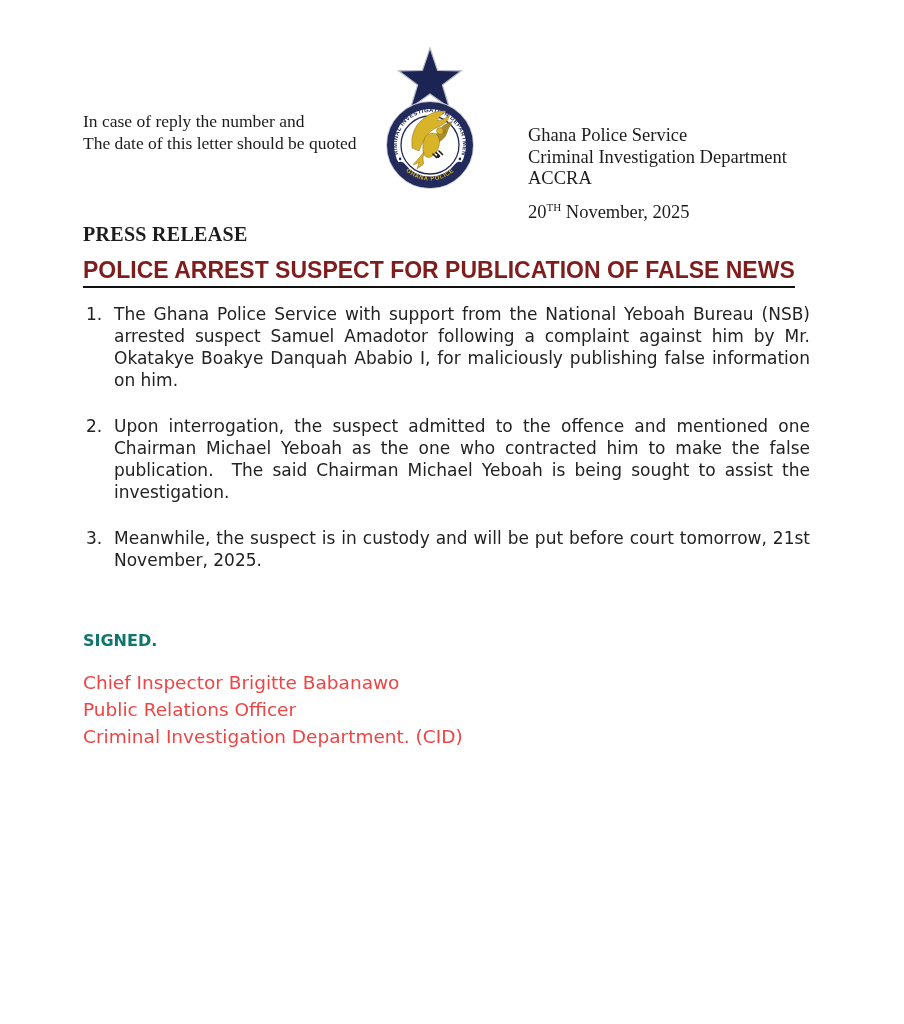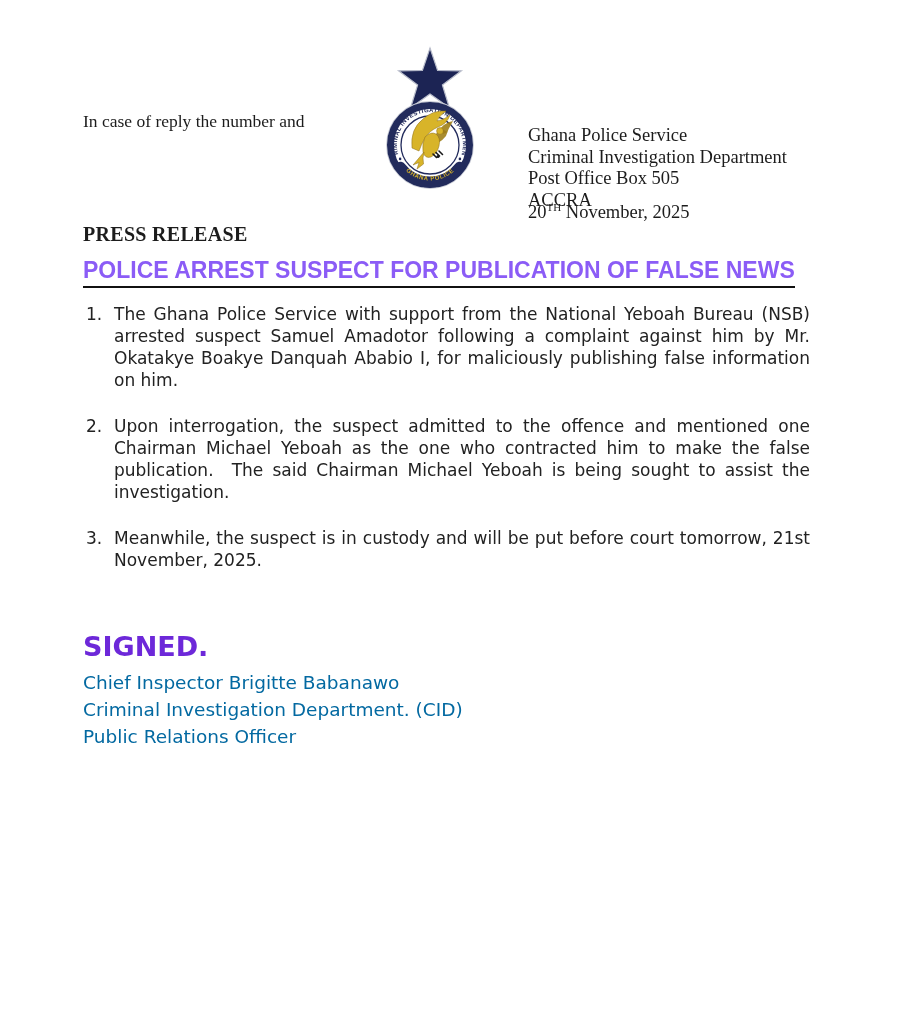--- a/index.html
+++ b/index.html
@@ -21,56 +21,57 @@
   .date-line sup{font-size:11px;vertical-align:super;line-height:0;}
   .press-release{left:83px;top:223px;font-size:20px;font-weight:bold;letter-spacing:.3px;}
 
   
   .logo{left:378px;top:44px;width:104px;height:146px;}
 
   
   .doc-title{
     left:83px;top:257px;width:737px;
     font-family:"Liberation Sans", sans-serif;
-    font-weight:bold;font-size:23px;letter-spacing:0px;color:#8b5cf6;
+    font-weight:bold;font-size:23px;letter-spacing:0px;color:#7f1d1d;
     white-space:nowrap;
   }
   .doc-title .tspan{
     display:inline-block;border-bottom:2.5px solid #111;padding-bottom:2px;
   }
 
   
   .body-list{
     left:83px;top:303px;width:727px;
     font-family:"DejaVu Sans", sans-serif;
     font-size:17px;line-height:22px;color:#222;
   }
   .list-item{display:flex;margin-bottom:24px;}
   .list-item .num{width:31px;flex:0 0 31px;padding-left:3px;box-sizing:border-box;}
   .list-item .txt{flex:1;text-align:justify;}
 
   
   .signed{
     left:83px;top:631px;
     font-family:"DejaVu Sans", sans-serif;
-    font-size:27px;font-weight:bold;color:#6d28d9;
+    font-size:16px;font-weight:bold;color:#0f766e;
   }
   .signature{
     left:83px;top:669px;
     font-family:"DejaVu Sans", sans-serif;
-    font-size:18.5px;line-height:27px;color:#0369a1;
+    font-size:18.5px;line-height:27px;color:#ef4444;
   }
 </style>
 </head>
 <body>
 
 <div class="page">
 
   <div class="abs reply-note">
     <div>In case of reply the number and</div>
+    <div>The date of this letter should be quoted</div>
   </div>
 
   <div class="abs logo">
     <svg width="104" height="146" viewBox="0 0 104 146">
 
       <polygon points="52,4 59.6,26.5 83.4,26.8 64.4,41.0 71.4,63.7 52,50 32.6,63.7 39.6,41.0 20.6,26.8 44.4,26.5" stroke="#b9bdcb" stroke-width="1.2" fill="#1c2454"></polygon>
 
       <circle cx="52" cy="101" r="43.3" fill="none" stroke="#c9ccd6" stroke-width="1.2"></circle>
 
       <circle cx="52" cy="101" r="39.5" fill="#ffffff" stroke-width="7" stroke="#222b5c"></circle>
@@ -108,21 +109,20 @@
       <path d="M22.45,123.3 A37,37 0 0 0 81.55,123.3" fill="none" stroke-width="11" stroke-linecap="round" stroke="#222b5c"></path>
       <text font-family="Liberation Sans, sans-serif" font-size="6" font-weight="bold" letter-spacing="0.6" fill="#d8b429">
         <textPath href="#botArc" startOffset="50%" text-anchor="middle">GHANA POLICE</textPath>
       </text>
     </svg>
   </div>
 
   <div class="abs address">
     <div>Ghana Police Service</div>
     <div>Criminal Investigation Department</div>
-    <div>Post Office Box 505</div>
     <div>ACCRA</div>
   </div>
 
 
   <div class="abs date-line"><span>20</span><sup>TH</sup><span> November, 2025</span></div>
 
   <div class="abs press-release">PRESS RELEASE</div>
 
   <div class="abs doc-title">
     <span class="tspan">POLICE ARREST SUSPECT FOR PUBLICATION OF FALSE NEWS</span>
@@ -139,17 +139,17 @@
     </div>
     <div class="list-item">
       <span class="num">3.</span>
       <div class="txt">Meanwhile, the suspect is in custody and will be put before court tomorrow, 21st November, 2025.</div>
     </div>
   </div>
 
   <div class="abs signed">SIGNED.</div>
   <div class="abs signature">
     <div>Chief Inspector Brigitte Babanawo</div>
+    <div>Public Relations Officer</div>
     <div>Criminal Investigation Department. (CID)</div>
-    <div>Public Relations Officer</div>
   </div>
 
 </div>
 
 </body></html>

